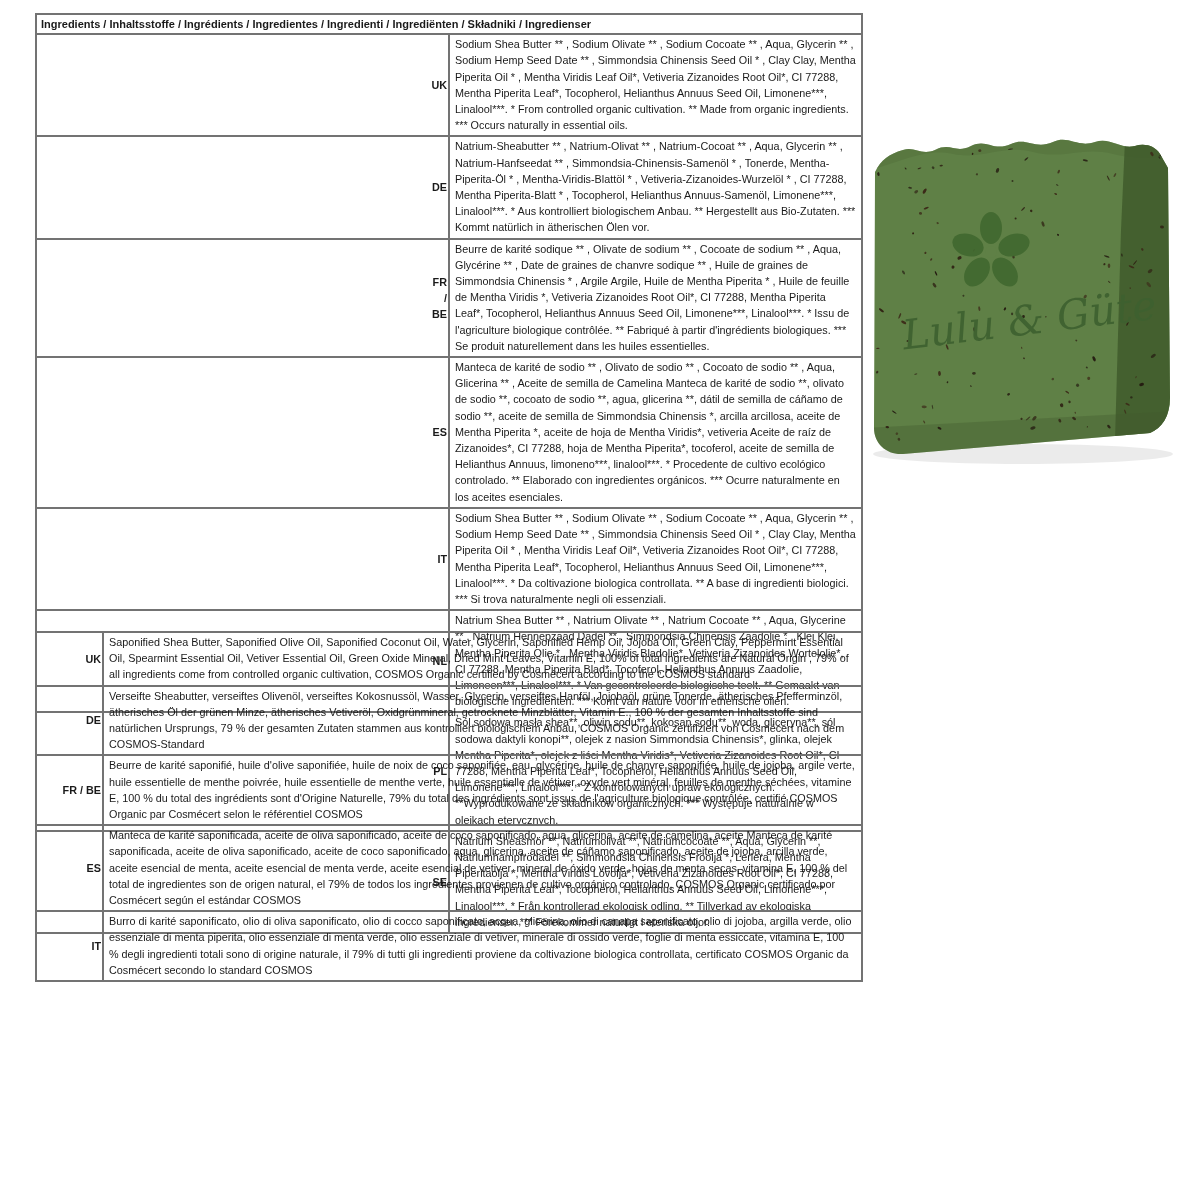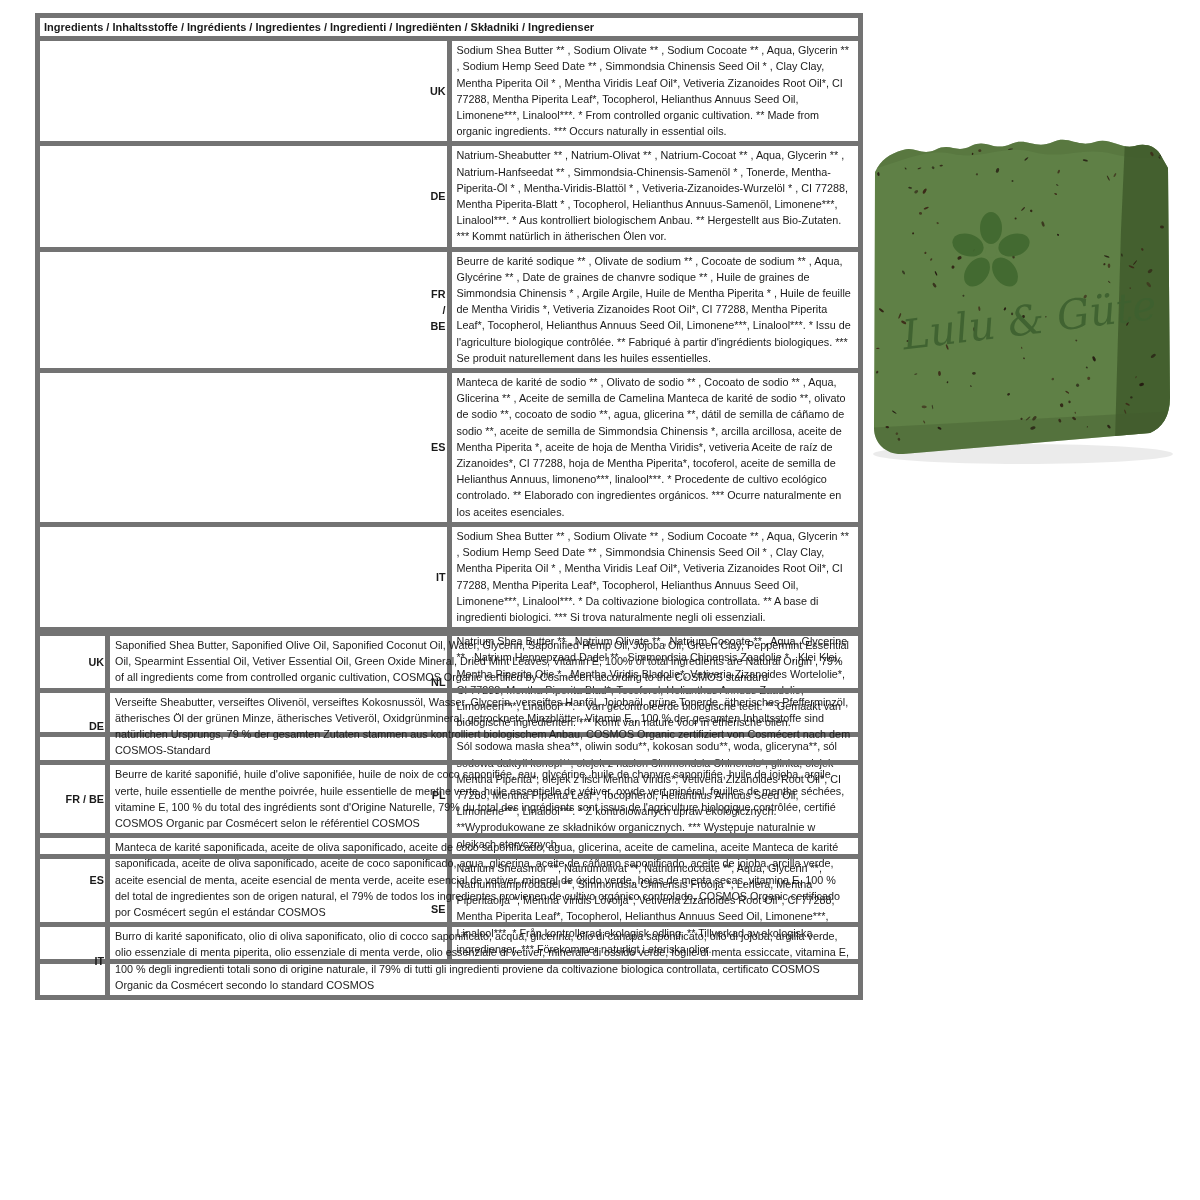--- a/index.html
+++ b/index.html
@@ -1,20 +1,20 @@
 <!DOCTYPE html>
 <html><head>
 <meta charset="utf-8">
 <style>
   html,body{margin:0;padding:0;background:#ffffff;}
   .page{position:relative;width:1200px;height:1200px;background:#ffffff;overflow:hidden;
         font-family:"Liberation Sans",sans-serif;color:#1a1a1a;}
   table{border-collapse:collapse;table-layout:fixed;width:828px;
         font-size:10.8px;line-height:16.2px;}
-  td,th{border:5px solid #737373;vertical-align:top;padding:1px 5px 2px 5px;
+  td,th{border:2px solid #737373;vertical-align:top;padding:1px 5px 2px 5px;
         overflow:hidden;}
   th.tbl-header{text-align:left;font-weight:bold;font-size:11px;padding:1px 4px;}
   td.lang{font-weight:bold;text-align:right;vertical-align:middle;padding:1px 1px;}
   .pre{white-space:pre-line;}
   #tbl-ingredients{position:absolute;left:35px;top:13px;}
   #tbl-ingredients td.lang{width:30px;}
   #tbl-composition{position:absolute;left:35px;top:631px;}
   #tbl-composition td.lang{width:63px;}
   #soap{position:absolute;left:861px;top:110px;width:338px;height:364px;}
 </style>

